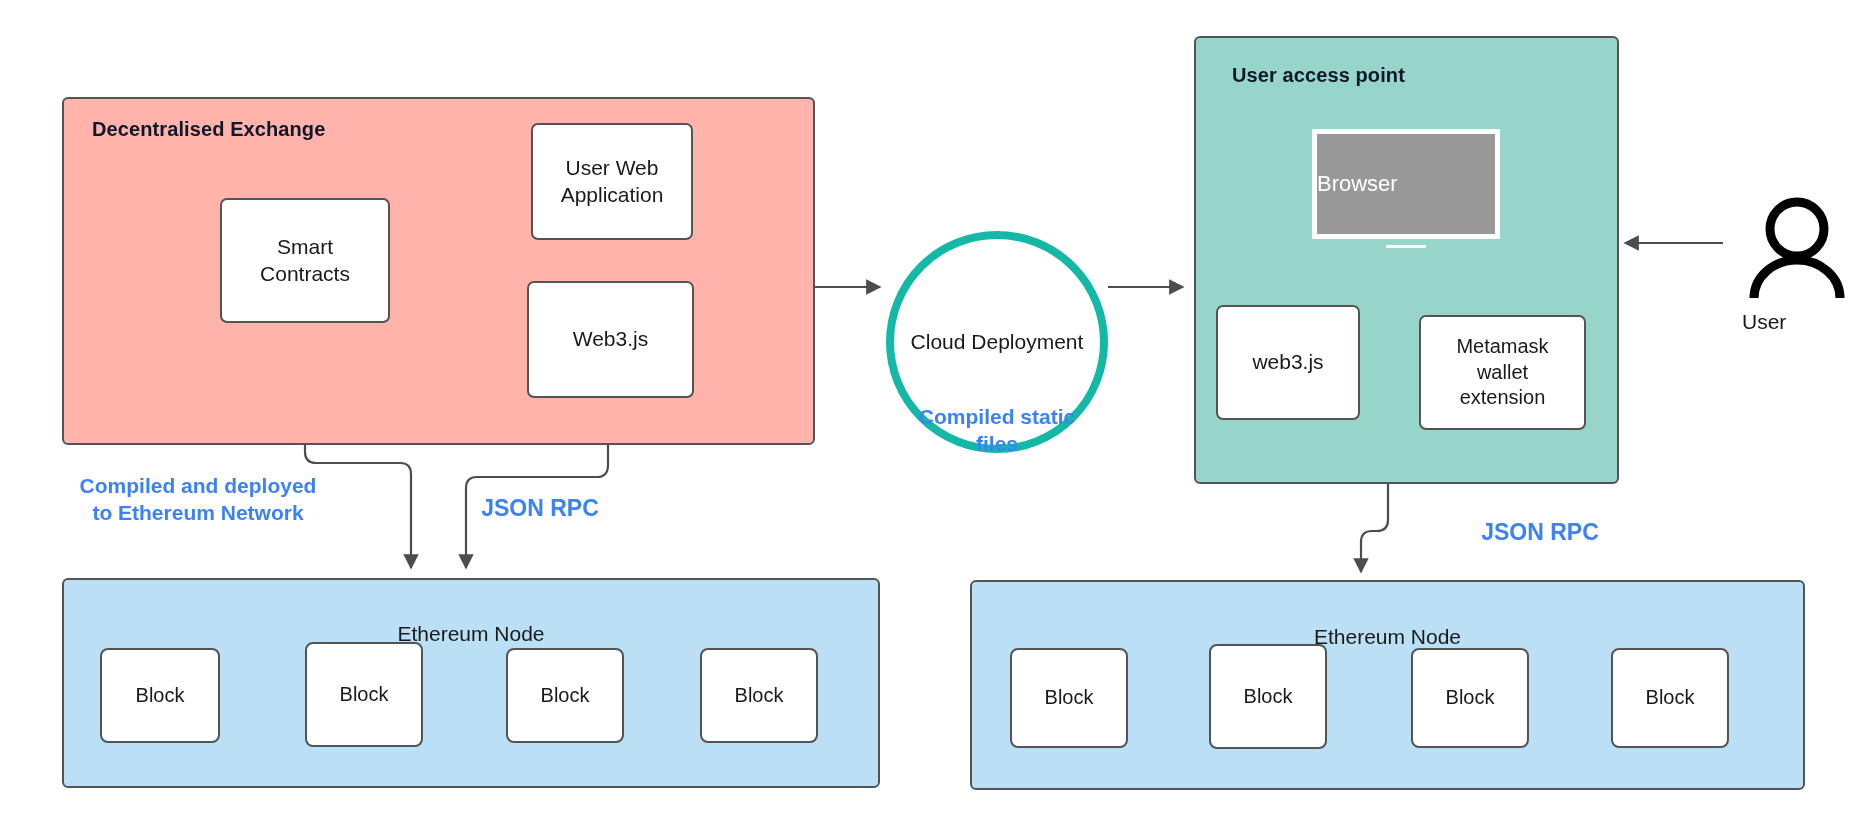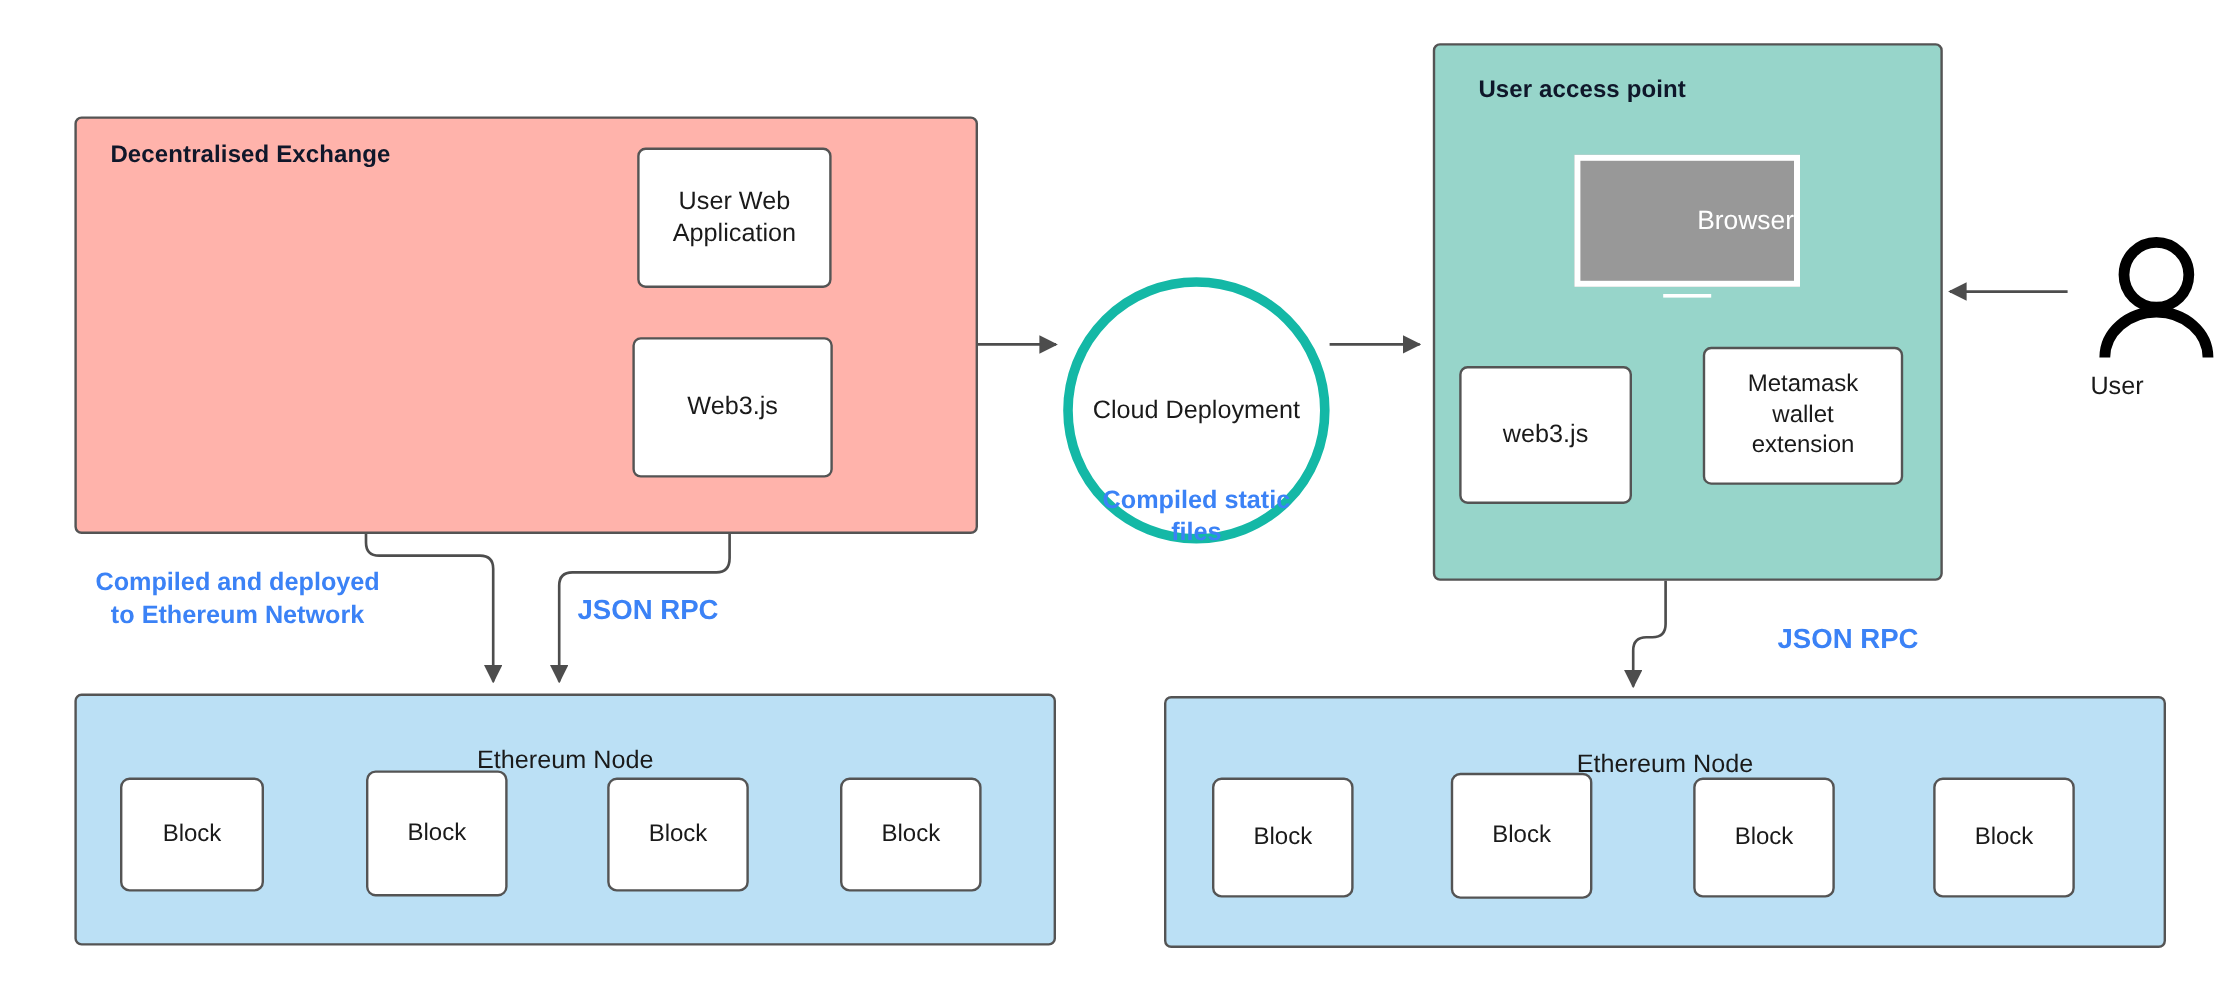--- a/index.html
+++ b/index.html
@@ -82,21 +82,21 @@
     position: absolute;
     left: 0;
     top: 0;
     width: 100%;
     height: 110px;
     background: #989898;
     border: 5px solid #ffffff;
     box-sizing: border-box;
     display: flex;
     align-items: center;
-    justify-content: flex-end;
+    justify-content: flex-start;
     color: #ffffff;
     font-size: 22px;
   }
   .monitor-stand {
     position: absolute;
     left: 50%;
     transform: translateX(-50%);
     top: 116px;
     width: 40px;
     height: 3px;
@@ -192,20 +192,24 @@
       <path d="M 1405 698 L 1333 698" stroke="#4d4d4d" stroke-width="2.2" fill="none" marker-end="url(#arw)"></path>
       <path d="M 1605 698 L 1535 698" stroke="#4d4d4d" stroke-width="2.2" fill="none" marker-end="url(#arw)"></path>
       <path d="M 1733 698 L 1663 698" stroke="#4d4d4d" stroke-width="2.2" fill="none" marker-end="url(#arw)"></path>
     </g>
   </svg>
 
   <div class="group-box" style="left:62px; top:97px; width:753px; height:348px; background:#ffb3ab;"></div>
 
   <div class="group-title" style="left:92px; top:118px; font-size:20px;">Decentralised Exchange</div>
 
+  <div class="node" style="left:220px; top:198px; width:170px; height:125px;">
+    <span style="white-space:pre-line;">Smart
+Contracts</span>
+  </div>
 
   <div class="node" style="left:531px; top:123px; width:162px; height:117px;">
     <span style="white-space:pre-line;">User Web
 Application</span>
   </div>
 
   <div class="node" style="left:527px; top:281px; width:167px; height:117px;">
     <span>Web3.js</span>
   </div>
 
@@ -224,21 +228,21 @@
     <div class="monitor-frame">
       <span>Browser</span>
     </div>
     <div class="monitor-stand"></div>
   </div>
 
   <div class="node" style="left:1216px; top:305px; width:144px; height:115px;">
     <span>web3.js</span>
   </div>
 
-  <div class="node" style="left:1419px; top:289px; width:167px; height:115px; font-size:20px;">
+  <div class="node" style="left:1419px; top:315px; width:167px; height:115px; font-size:20px;">
     <span style="white-space:pre-line;">Metamask
 wallet
 extension</span>
   </div>
 
   <svg class="user-figure" style="left:1742px; top:192px;" width="110" height="110" viewBox="0 0 110 110">
     <circle cx="55" cy="37" r="27" fill="none" stroke="#000000" stroke-width="9"></circle>
     <path d="M 12 106 A 43 38 0 0 1 98 106" fill="none" stroke="#000000" stroke-width="9"></path>
   </svg>
 

